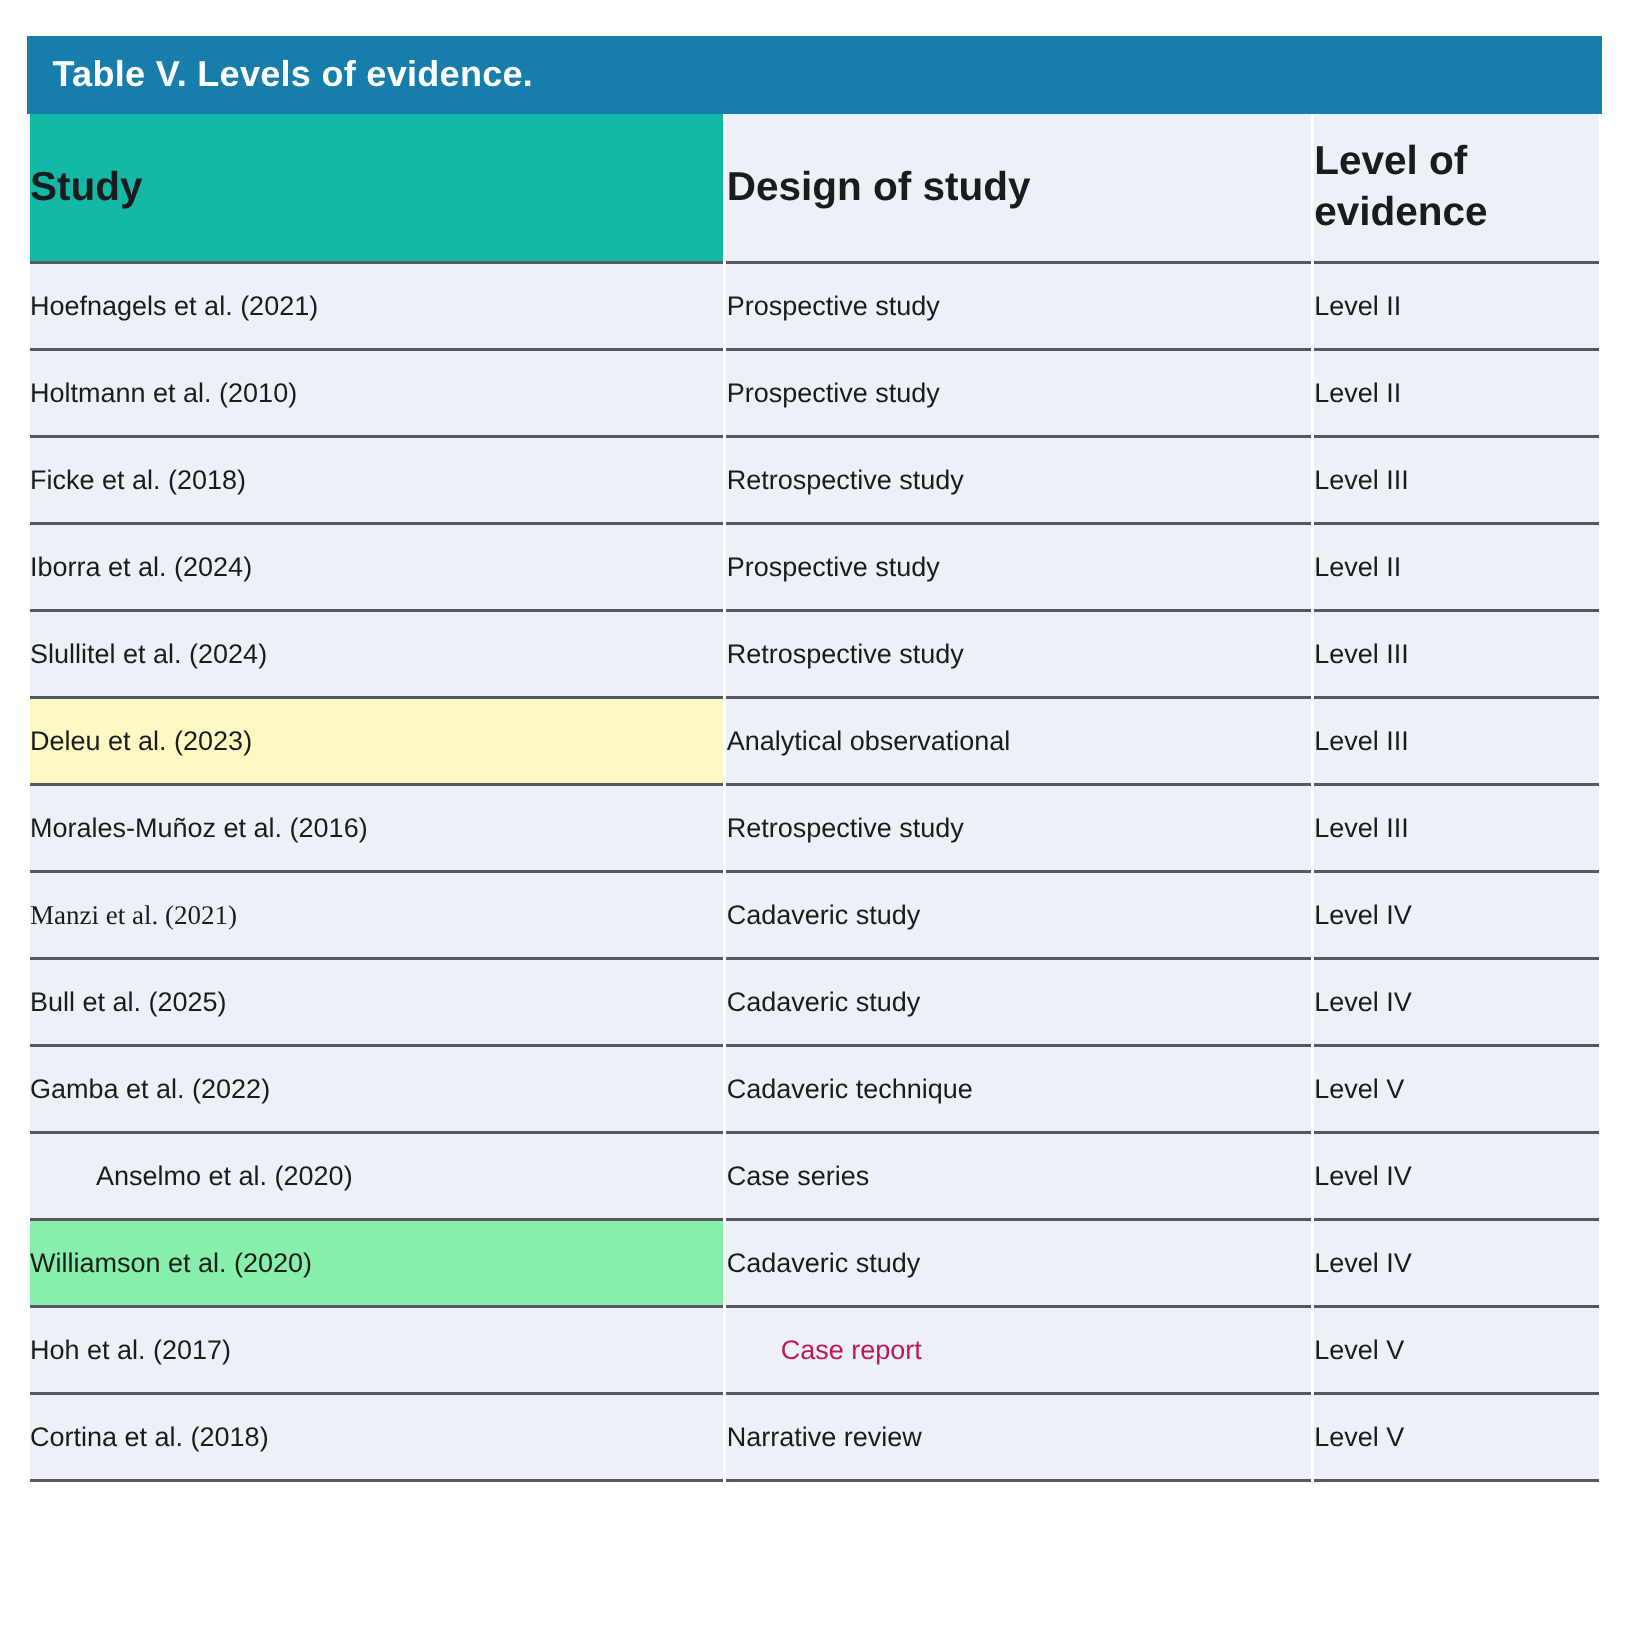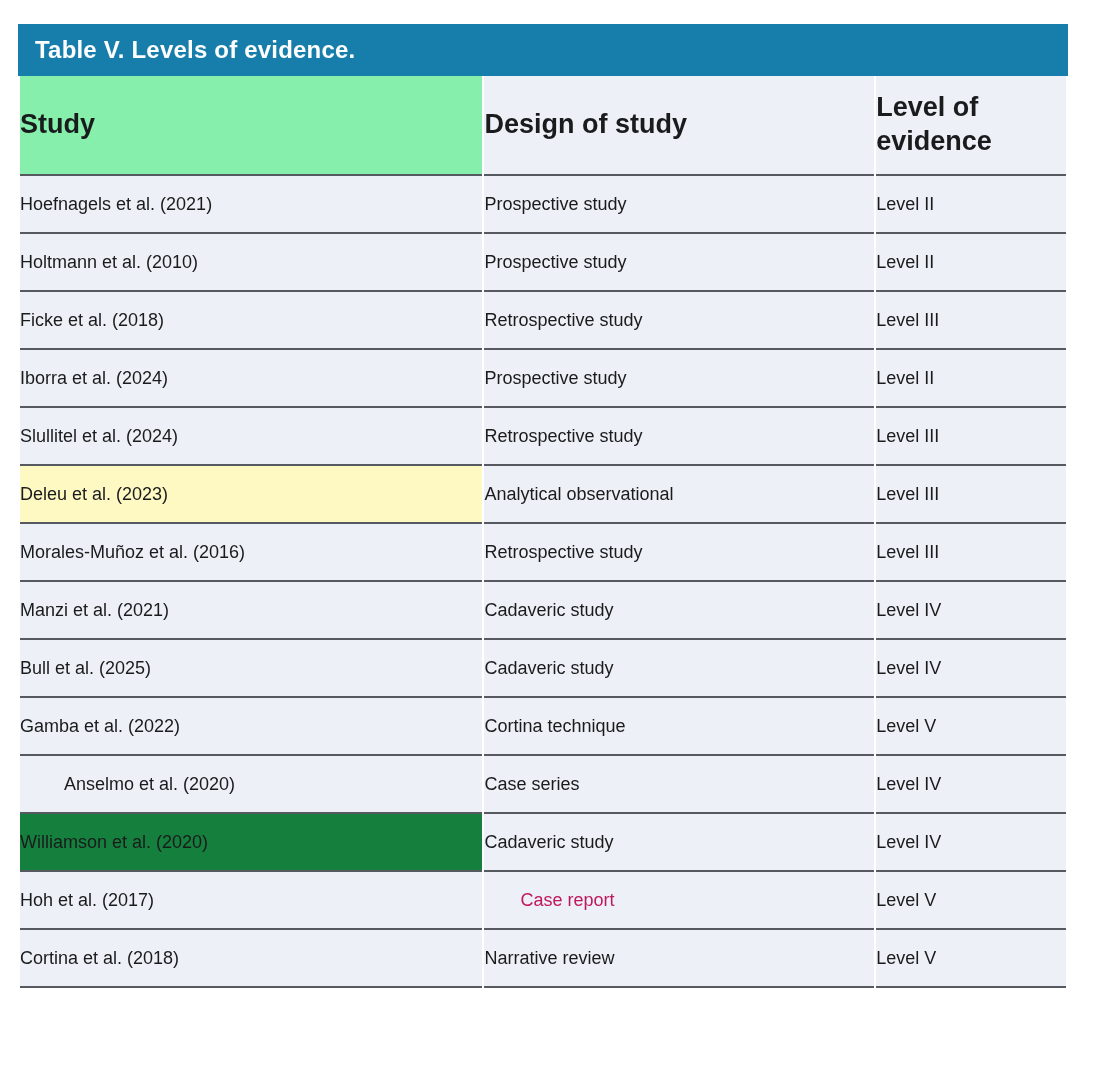--- a/index.html
+++ b/index.html
@@ -71,21 +71,21 @@
 <div class="table-wrap">
 
   <div class="title-bar" style="background: rgb(23, 126, 172); color: rgb(255, 255, 255);">
     <span>Table V. Levels of evidence.</span>
   </div>
 
   <div class="grid-bg">
     <table class="evidence">
       <thead>
         <tr>
-          <th class="col-study" style="background: #86efac; border-bottom: 2px solid rgb(86, 90, 96); color: rgb(26, 27, 29);">Study</th>
+          <th class="col-study" style="background: #14b8a6; border-bottom: 2px solid rgb(86, 90, 96); color: rgb(26, 27, 29);">Study</th>
           <th class="col-design" style="background: rgb(237, 240, 246); border-bottom: 2px solid rgb(86, 90, 96); color: rgb(26, 27, 29);">Design of study</th>
           <th class="col-level" style="background: rgb(237, 240, 246); border-bottom: 2px solid rgb(86, 90, 96); color: rgb(26, 27, 29);">Level of evidence</th>
         </tr>
       </thead>
       <tbody id="rows-body">
           <tr>
             <td class="cell-study" style="background: rgb(237, 240, 246); border-bottom: 2px solid rgb(86, 90, 96); color: rgb(26, 27, 29);">Hoefnagels et al. (2021)</td>
             <td class="cell-design" style="background: rgb(237, 240, 246); border-bottom: 2px solid rgb(86, 90, 96); color: rgb(26, 27, 29);">Prospective study</td>
             <td class="cell-level" style="background: rgb(237, 240, 246); border-bottom: 2px solid rgb(86, 90, 96); color: rgb(26, 27, 29);">Level II</td>
           </tr>
@@ -113,41 +113,41 @@
             <td class="cell-study" style="background: #fef9c3; border-bottom: 2px solid rgb(86, 90, 96); color: rgb(26, 27, 29);">Deleu et al. (2023)</td>
             <td class="cell-design" style="background: rgb(237, 240, 246); border-bottom: 2px solid rgb(86, 90, 96); color: rgb(26, 27, 29);">Analytical observational</td>
             <td class="cell-level" style="background: rgb(237, 240, 246); border-bottom: 2px solid rgb(86, 90, 96); color: rgb(26, 27, 29);">Level III</td>
           </tr>
           <tr>
             <td class="cell-study" style="background: rgb(237, 240, 246); border-bottom: 2px solid rgb(86, 90, 96); color: rgb(26, 27, 29);">Morales-Muñoz et al. (2016)</td>
             <td class="cell-design" style="background: rgb(237, 240, 246); border-bottom: 2px solid rgb(86, 90, 96); color: rgb(26, 27, 29);">Retrospective study</td>
             <td class="cell-level" style="background: rgb(237, 240, 246); border-bottom: 2px solid rgb(86, 90, 96); color: rgb(26, 27, 29);">Level III</td>
           </tr>
           <tr>
-            <td class="cell-study" style="background: rgb(237, 240, 246); border-bottom: 2px solid rgb(86, 90, 96); color: rgb(26, 27, 29);">Manzi et al. (2021)</td>
+            <td class="cell-study" style="background: rgb(237, 240, 246); border-bottom: 2px solid rgb(86, 90, 96); color: rgb(26, 27, 29); font-family: Liberation Serif, serif;">Manzi et al. (2021)</td>
             <td class="cell-design" style="background: rgb(237, 240, 246); border-bottom: 2px solid rgb(86, 90, 96); color: rgb(26, 27, 29);">Cadaveric study</td>
             <td class="cell-level" style="background: rgb(237, 240, 246); border-bottom: 2px solid rgb(86, 90, 96); color: rgb(26, 27, 29);">Level IV</td>
           </tr>
           <tr>
             <td class="cell-study" style="background: rgb(237, 240, 246); border-bottom: 2px solid rgb(86, 90, 96); color: rgb(26, 27, 29);">Bull et al. (2025)</td>
             <td class="cell-design" style="background: rgb(237, 240, 246); border-bottom: 2px solid rgb(86, 90, 96); color: rgb(26, 27, 29);">Cadaveric study</td>
             <td class="cell-level" style="background: rgb(237, 240, 246); border-bottom: 2px solid rgb(86, 90, 96); color: rgb(26, 27, 29);">Level IV</td>
           </tr>
           <tr>
             <td class="cell-study" style="background: rgb(237, 240, 246); border-bottom: 2px solid rgb(86, 90, 96); color: rgb(26, 27, 29);">Gamba et al. (2022)</td>
-            <td class="cell-design" style="background: rgb(237, 240, 246); border-bottom: 2px solid rgb(86, 90, 96); color: rgb(26, 27, 29);">Cortina technique</td>
+            <td class="cell-design" style="background: rgb(237, 240, 246); border-bottom: 2px solid rgb(86, 90, 96); color: rgb(26, 27, 29);">Cadaveric technique</td>
             <td class="cell-level" style="background: rgb(237, 240, 246); border-bottom: 2px solid rgb(86, 90, 96); color: rgb(26, 27, 29);">Level V</td>
           </tr>
           <tr>
             <td class="cell-study" style="background: rgb(237, 240, 246); border-bottom: 2px solid rgb(86, 90, 96); color: rgb(26, 27, 29); padding-left: 44px;">Anselmo et al. (2020)</td>
             <td class="cell-design" style="background: rgb(237, 240, 246); border-bottom: 2px solid rgb(86, 90, 96); color: rgb(26, 27, 29);">Case series</td>
             <td class="cell-level" style="background: rgb(237, 240, 246); border-bottom: 2px solid rgb(86, 90, 96); color: rgb(26, 27, 29);">Level IV</td>
           </tr>
           <tr>
-            <td class="cell-study" style="background: #15803d; border-bottom: 2px solid rgb(86, 90, 96); color: rgb(26, 27, 29);">Williamson et al. (2020)</td>
+            <td class="cell-study" style="background: #86efac; border-bottom: 2px solid rgb(86, 90, 96); color: rgb(26, 27, 29);">Williamson et al. (2020)</td>
             <td class="cell-design" style="background: rgb(237, 240, 246); border-bottom: 2px solid rgb(86, 90, 96); color: rgb(26, 27, 29);">Cadaveric study</td>
             <td class="cell-level" style="background: rgb(237, 240, 246); border-bottom: 2px solid rgb(86, 90, 96); color: rgb(26, 27, 29);">Level IV</td>
           </tr>
           <tr>
             <td class="cell-study" style="background: rgb(237, 240, 246); border-bottom: 2px solid rgb(86, 90, 96); color: rgb(26, 27, 29);">Hoh et al. (2017)</td>
             <td class="cell-design" style="background: rgb(237, 240, 246); border-bottom: 2px solid rgb(86, 90, 96); color: #be185d; padding-left: 36px;">Case report</td>
             <td class="cell-level" style="background: rgb(237, 240, 246); border-bottom: 2px solid rgb(86, 90, 96); color: rgb(26, 27, 29);">Level V</td>
           </tr>
           <tr>
             <td class="cell-study" style="background: rgb(237, 240, 246); border-bottom: 2px solid rgb(86, 90, 96); color: rgb(26, 27, 29);">Cortina et al. (2018)</td>

